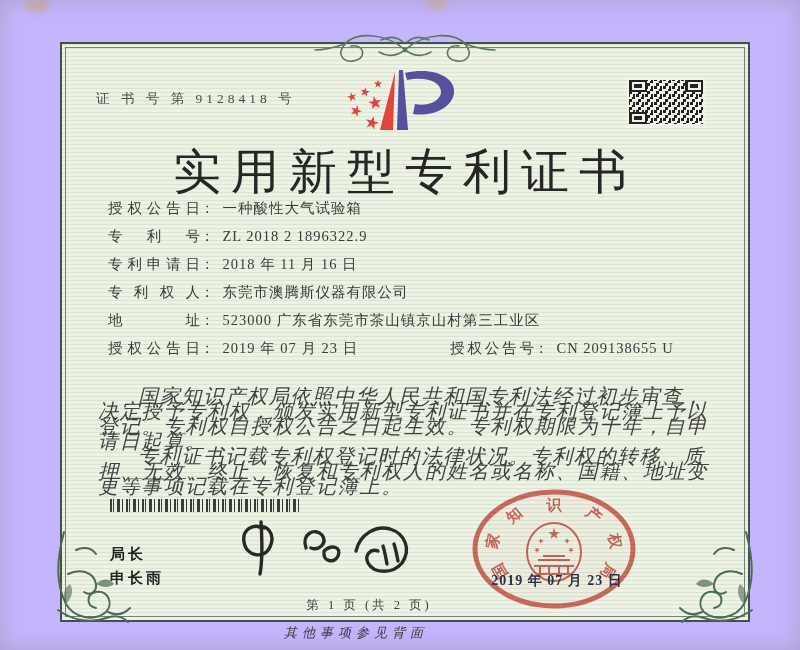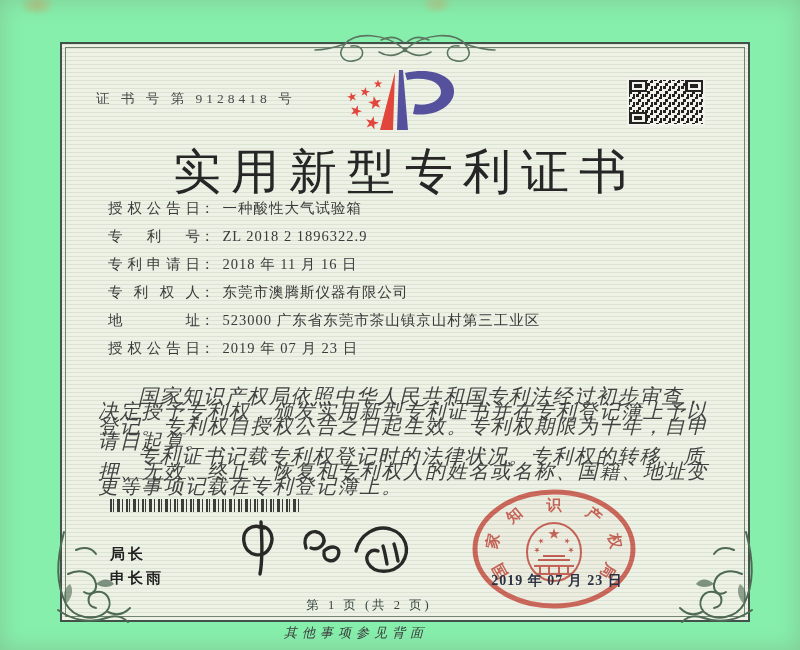--- a/index.html
+++ b/index.html
@@ -1,17 +1,17 @@
 <!DOCTYPE html>
 <html><head>
 <meta charset="utf-8">
 <style>
   html,body{margin:0;padding:0;}
   body{width:800px;height:650px;font-family:"Liberation Serif",serif;background:#efece2;}
-  .scan{position:relative;width:800px;height:650px;background:#86efac;overflow:hidden;
+  .scan{position:relative;width:800px;height:650px;background:#c4b5fd;overflow:hidden;
         box-shadow:inset 0 0 22px rgba(115,105,85,.28);}
   .smudge{position:absolute;border-radius:50%;filter:blur(2px);}
   .smudge.a{left:22px;top:-4px;width:30px;height:18px;background:radial-gradient(#c79f60,rgba(199,159,96,0));opacity:.55;}
   .smudge.b{left:424px;top:-4px;width:26px;height:16px;background:radial-gradient(#c7a468,rgba(199,164,104,0));opacity:.5;}
 
   .page{position:absolute;left:60px;top:42px;width:686px;height:576px;
         background:
           repeating-linear-gradient(180deg,rgba(140,172,128,.20) 0 1px,rgba(0,0,0,0) 1px 4px),
           #eef2e6;
         border:2px solid #40524a;}
@@ -153,20 +153,21 @@
         <span class="flabel">专利申请日</span><span class="fcolon">：</span><span class="fvalue">2018 年 11 月 16 日</span>
       </div>
       <div class="frow">
         <span class="flabel">专利权人</span><span class="fcolon">：</span><span class="fvalue">东莞市澳腾斯仪器有限公司</span>
       </div>
       <div class="frow">
         <span class="flabel">地址</span><span class="fcolon">：</span><span class="fvalue">523000 广东省东莞市茶山镇京山村第三工业区</span>
       </div>
       <div class="frow">
         <span class="flabel">授权公告日</span><span class="fcolon">：</span><span class="fvalue">2019 年 07 月 23 日</span>
+        <span class="grant"><span class="flabel" style="width:84px">授权公告号</span><span class="fcolon">：</span><span class="fvalue">CN 209138655 U</span></span>
       </div>
     </div>
 
     <div class="paras">
       <p>国家知识产权局依照中华人民共和国专利法经过初步审查，决定授予专利权，颁发实用新型专利证书并在专利登记簿上予以登记。专利权自授权公告之日起生效。专利权期限为十年，自申请日起算。</p>
       <p>专利证书记载专利权登记时的法律状况。专利权的转移、质押、无效、终止、恢复和专利权人的姓名或名称、国籍、地址变更等事项记载在专利登记簿上。</p>
     </div>
 
     <div class="barcode"></div>
 

